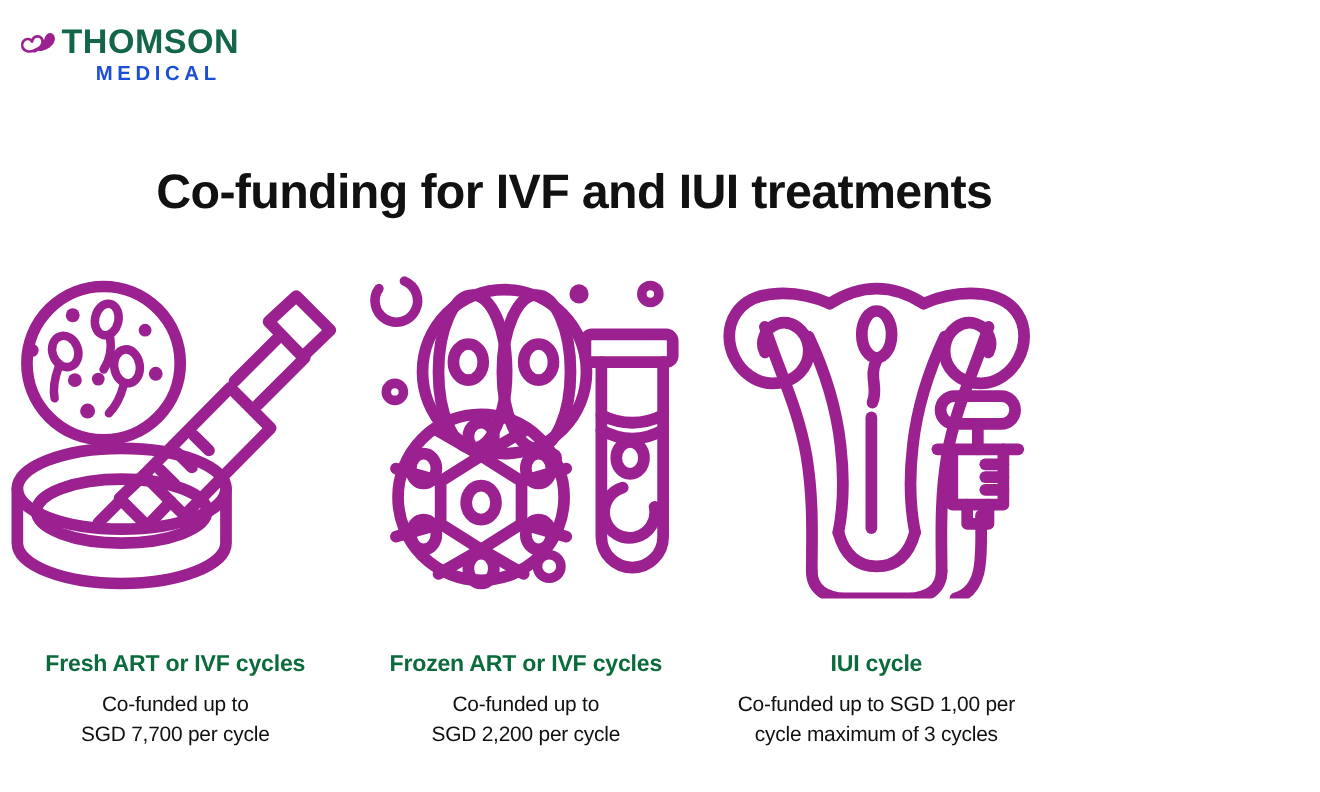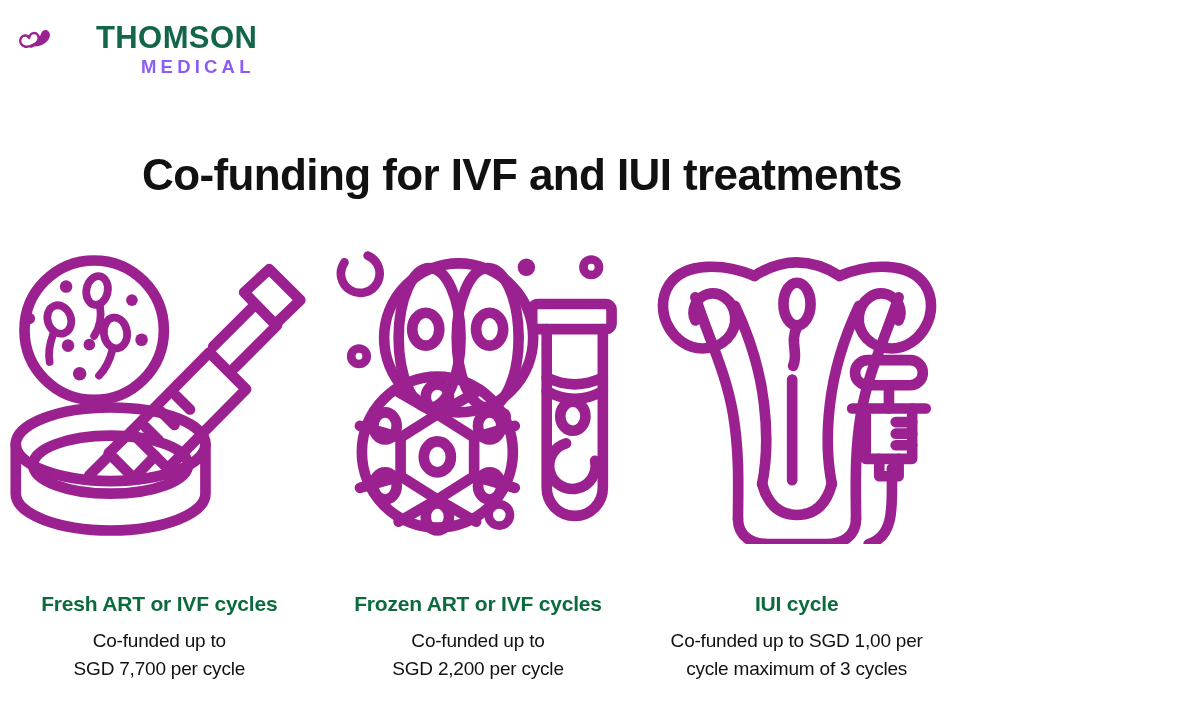--- a/index.html
+++ b/index.html
@@ -16,21 +16,20 @@
     position: relative;
   }
 
   
   .logo-block {
     position: absolute;
     left: 18px;
     top: 22px;
     display: flex;
     align-items: flex-start;
-    gap: 40px;
   }
   .logo-mark {
     width: 34px;
     height: 40px;
     flex: 0 0 auto;
     margin-right: 4px;
     margin-top: 2px;
   }
   .logo-words {
     display: flex;
@@ -42,23 +41,23 @@
     font-size: 31px;
     font-weight: bold;
     letter-spacing: 0.4px;
     color: #14664A;
   }
   .logo-medical {
     font-family: "Liberation Sans", sans-serif;
     font-size: 18.5px;
     font-weight: bold;
     letter-spacing: 4.2px;
-    color: #8b5cf6;
+    color: #1d4ed8;
     margin-top: 5px;
-    margin-left: 45px;
+    margin-left: 31px;
   }
 
   
   .page-title {
     position: absolute;
     left: 0;
     top: 121px;
     width: 1044px;
     text-align: center;
     font-family: "Liberation Sans", sans-serif;

